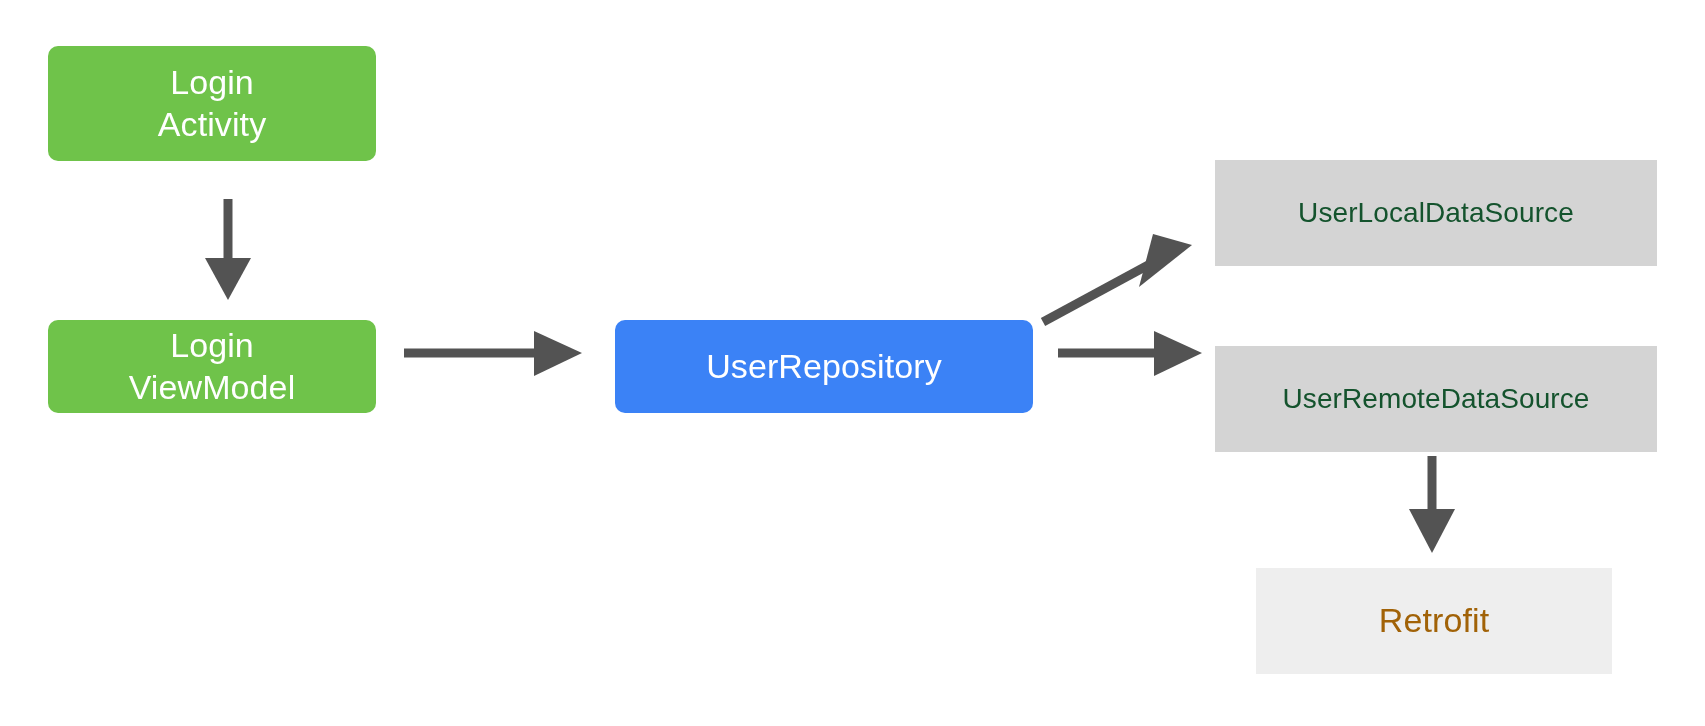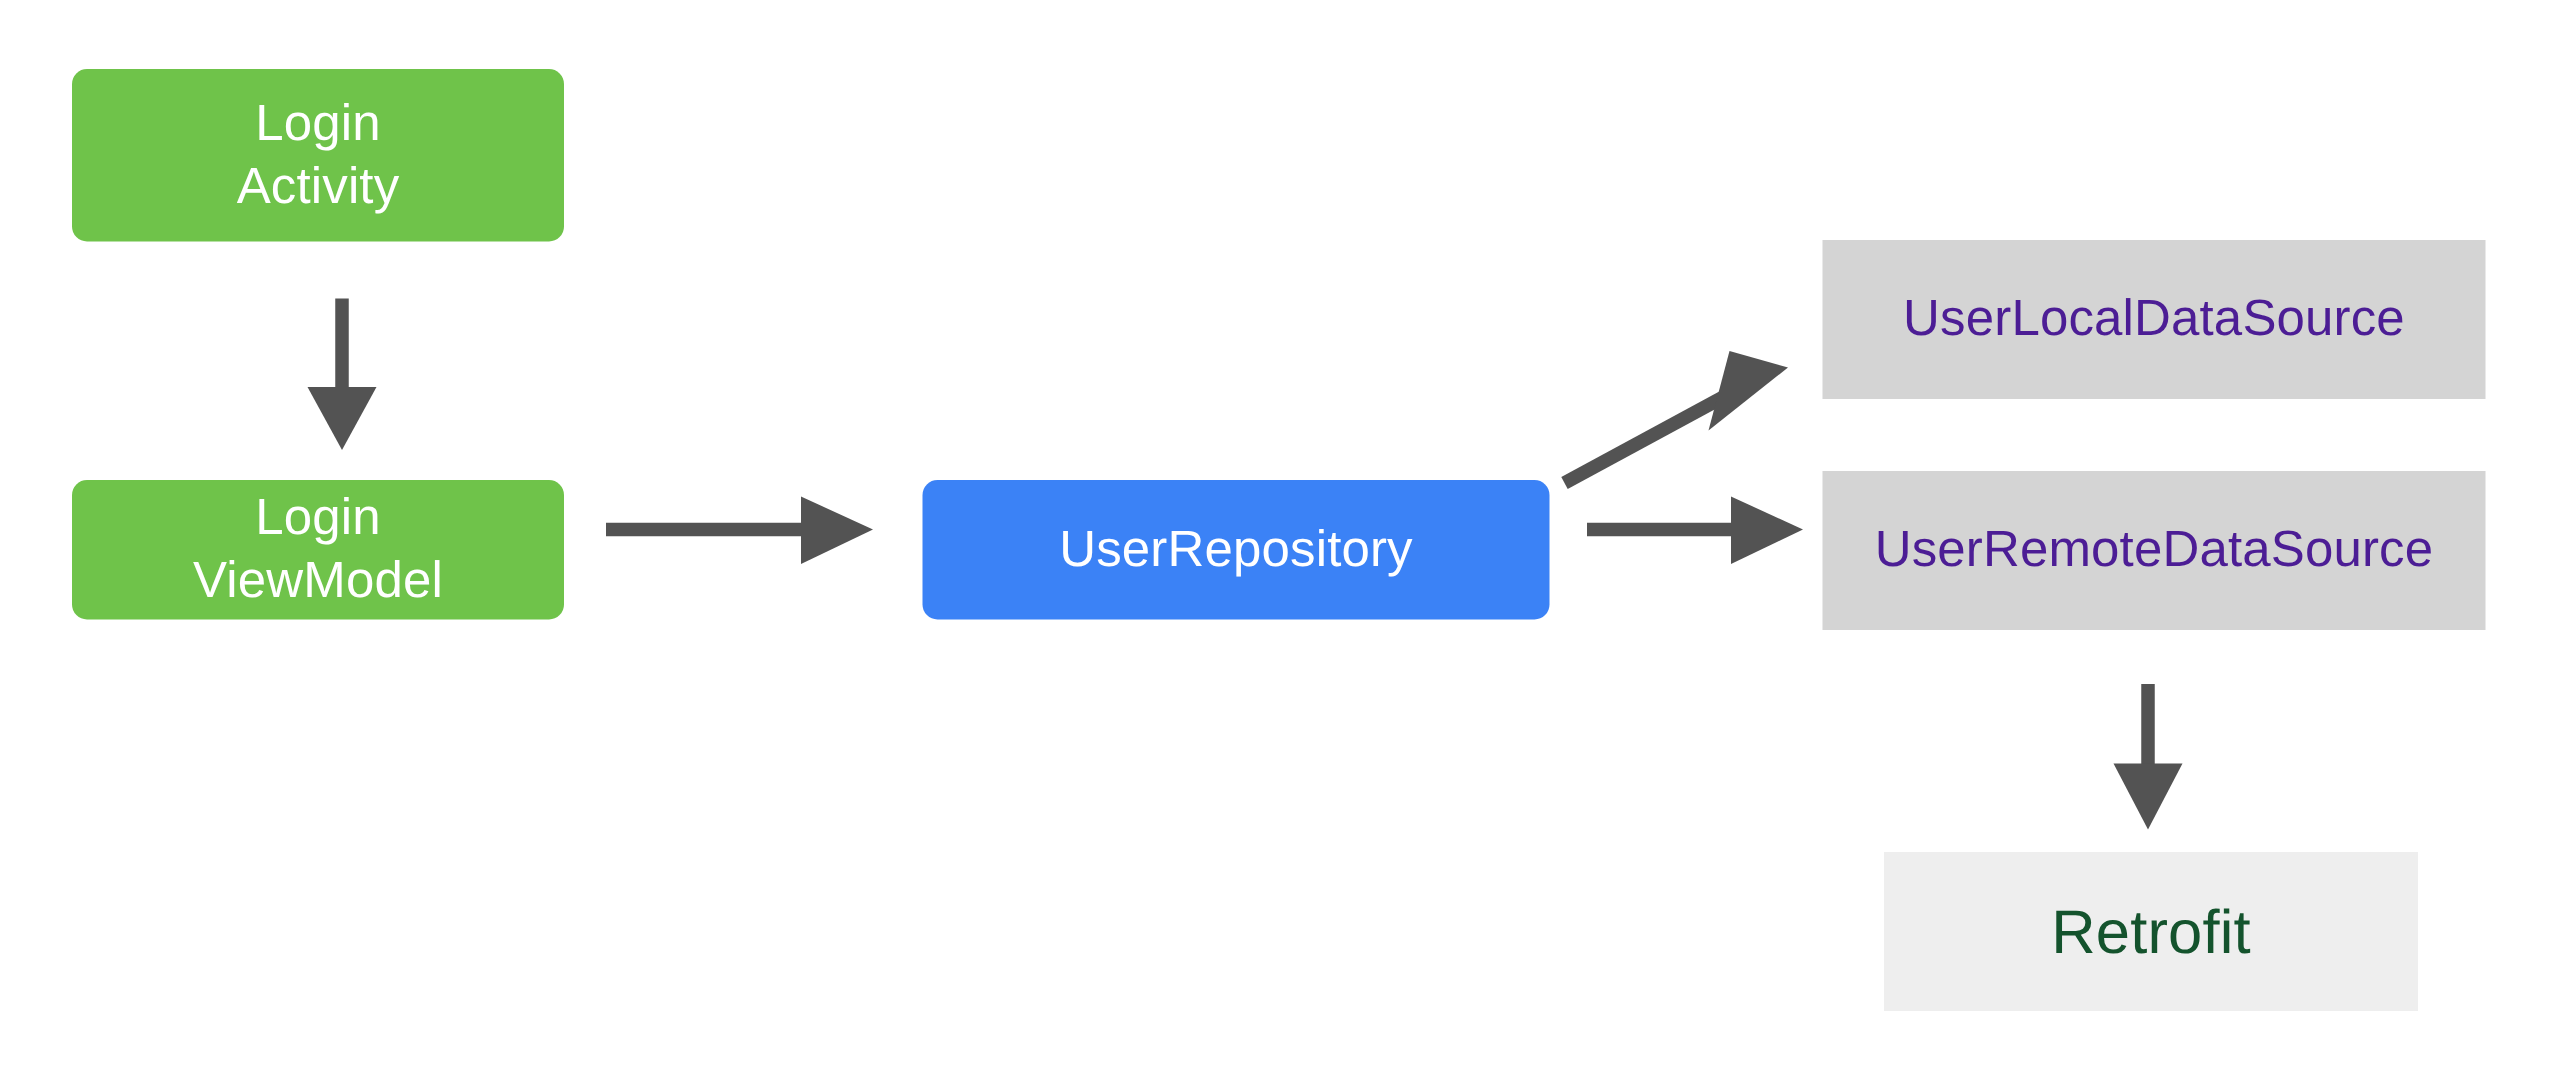--- a/index.html
+++ b/index.html
@@ -36,37 +36,37 @@
     font-size: 34px;
   }
   .node-dark {
     background: #3b82f6;
     color: #ffffff;
     border-radius: 10px;
     font-size: 34px;
   }
   .node-gray {
     background: #d4d4d4;
-    color: #4c1d95;
+    color: #14532d;
     border-radius: 0px;
-    font-size: 34px;
+    font-size: 28px;
   }
   .node-lightgray {
     background: #eeeeee;
-    color: #14532d;
+    color: #a16207;
     border-radius: 0px;
-    font-size: 41px;
+    font-size: 34px;
   }
 
   
   #node-login-activity      { left: 48px;   top: 46px;  width: 328px; height: 115px; }
   #node-login-viewmodel     { left: 48px;   top: 320px; width: 328px; height: 93px;  }
   #node-user-repository     { left: 615px;  top: 320px; width: 418px; height: 93px;  }
   #node-user-local-ds       { left: 1215px; top: 160px; width: 442px; height: 106px; }
-  #node-user-remote-ds      { left: 1215px; top: 314px; width: 442px; height: 106px; }
+  #node-user-remote-ds      { left: 1215px; top: 346px; width: 442px; height: 106px; }
   #node-retrofit            { left: 1256px; top: 568px; width: 356px; height: 106px; }
 
   
   #arrow-layer {
     position: absolute;
     left: 0;
     top: 0;
     width: 1705px;
     height: 726px;
     pointer-events: none;

